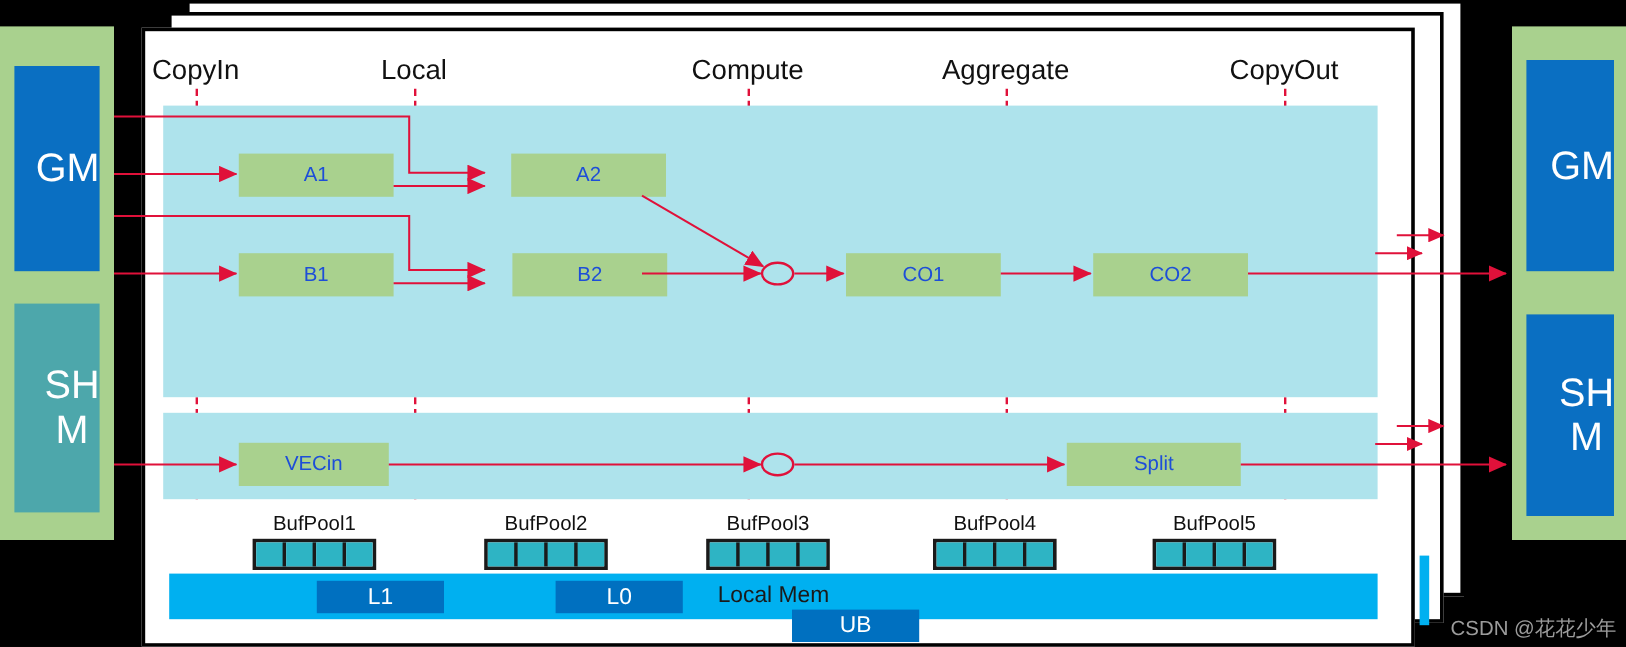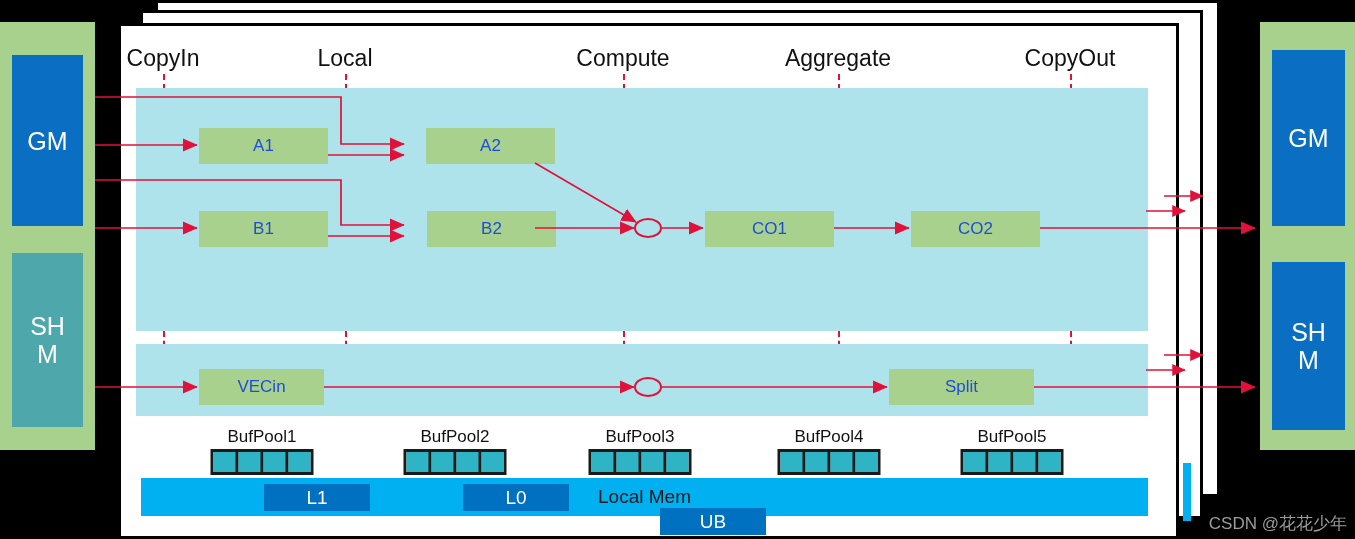--- a/index.html
+++ b/index.html
@@ -9,22 +9,22 @@
   }
   
   .card{position:absolute;background:#fff;border:3px solid #000;box-sizing:border-box;}
   #card-back{left:155px;top:0px;width:1065px;height:497px;}
   #card-mid{left:140px;top:10px;width:1063px;height:509px;}
   #card-front{left:118px;top:23px;width:1061px;height:516px;}
   
   .sliver{position:absolute;background:#00b0f0;}
   
   .memcol{position:absolute;background:#a9d18e;box-sizing:border-box;}
-  .memblock{position:absolute;display:flex;align-items:center;justify-content:center;
-    color:#fff;font-size:25px;line-height:1.12;text-align:center;box-sizing:border-box;}
+  .memblock{position:absolute;display:flex;align-items:center;justify-content:flex-end;
+    color:#fff;font-size:33px;line-height:1.12;text-align:center;box-sizing:border-box;}
   
   .stage-label{position:absolute;font-size:23px;color:#111;white-space:nowrap;
     transform:translateX(-50%);}
   .stage-line{position:absolute;width:0;border-left:2px dashed #e0113a;}
   
   .lane{position:absolute;background:#aee3ec;}
   
   .pbox{position:absolute;background:#a9d18e;display:flex;align-items:center;
     justify-content:center;font-size:17px;color:#1d4ed8;box-sizing:border-box;}
   

